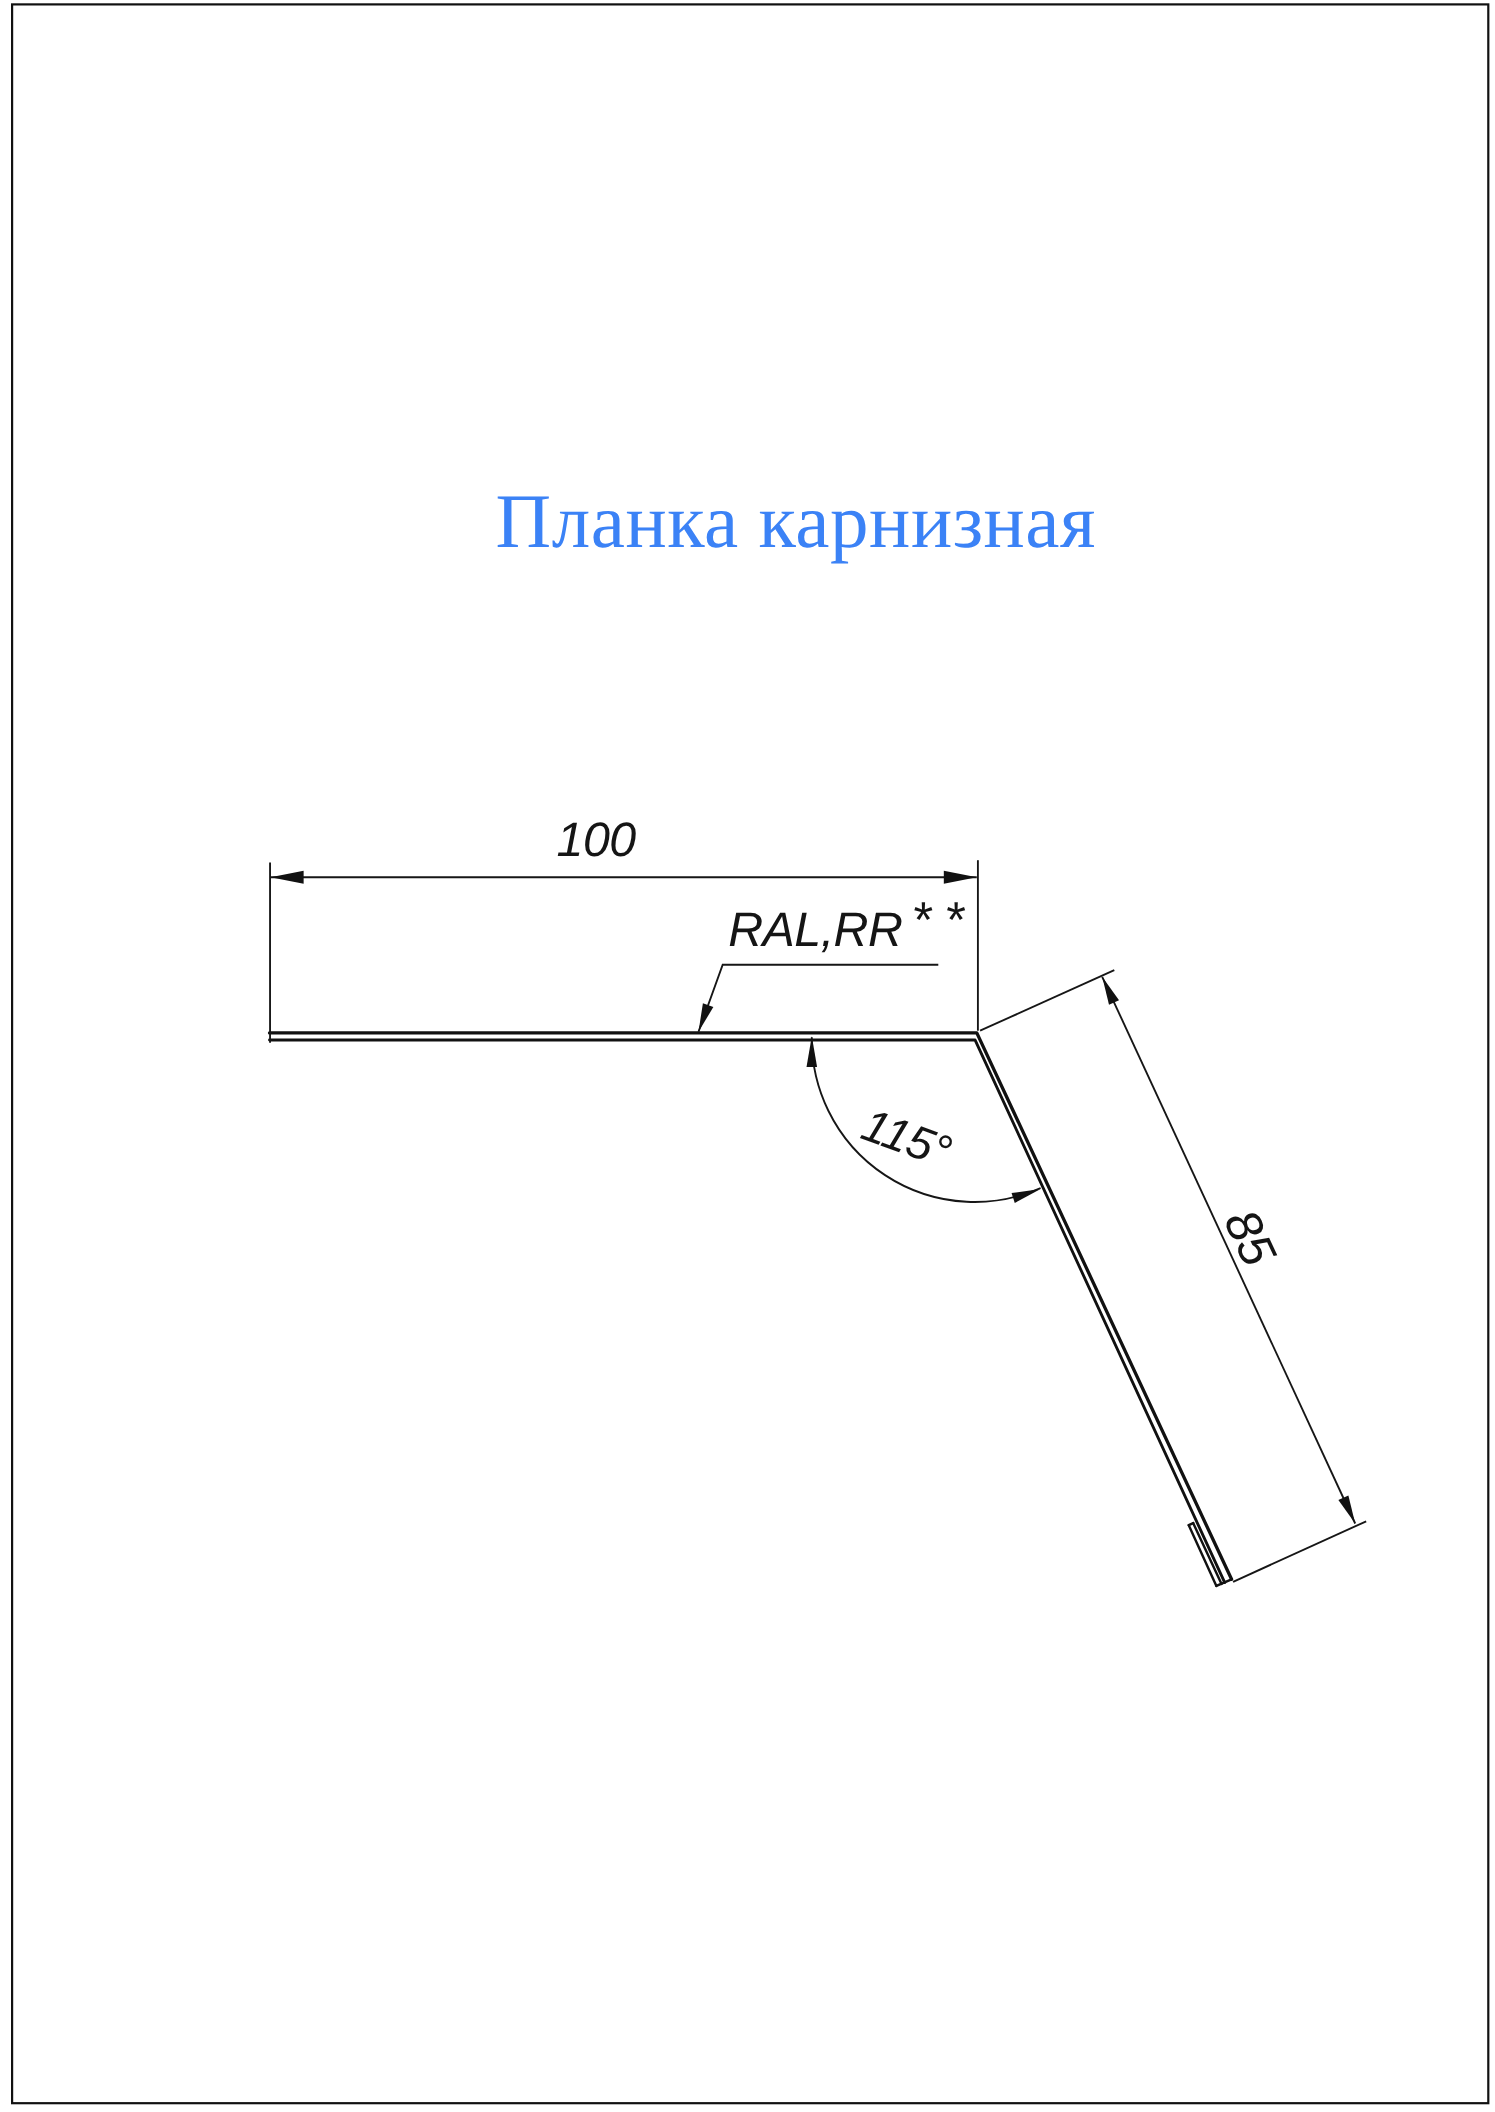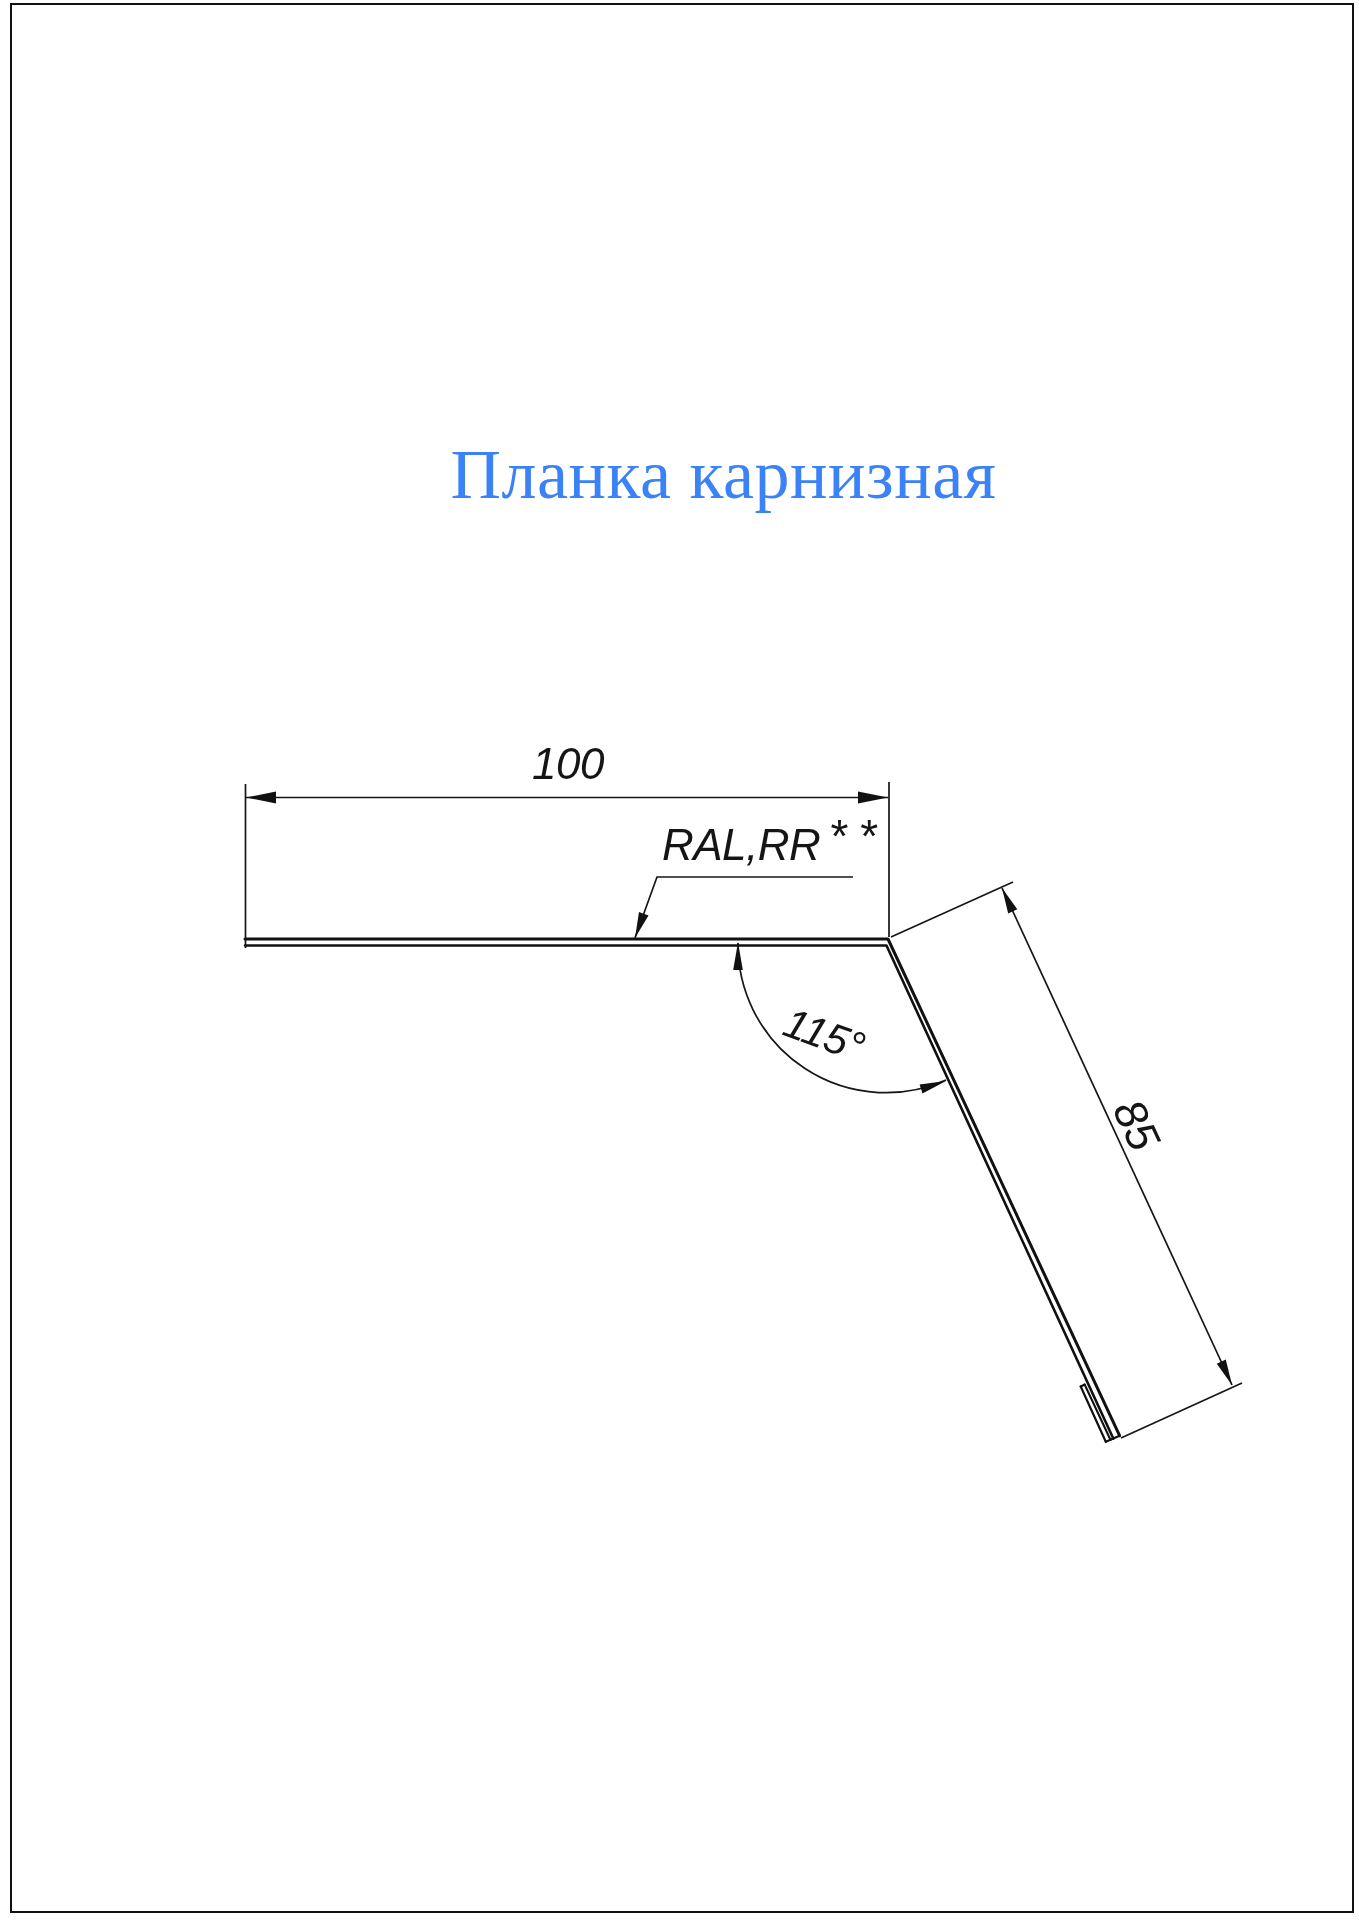--- a/index.html
+++ b/index.html
@@ -31,21 +31,21 @@
   svg.draw{position:absolute;left:0;top:0;}
   .dim-text{
     position:absolute;
     color:#151515;
     font-style:italic;
     font-size:44px;
     line-height:44px;
     white-space:nowrap;
     letter-spacing:-0.5px;
   }
-  .dim-100{left:506px;top:742px;width:124px;text-align:center;}
+  .dim-100{left:506px;top:742px;width:124px;}
   .ral-note{left:662px;top:822px;}
   .ral-note .stars{
     display:inline-block;
     position:relative;
     top:-8px;
     margin-left:10px;
     letter-spacing:12px;
     font-size:46px;
     font-style:normal;
   }

